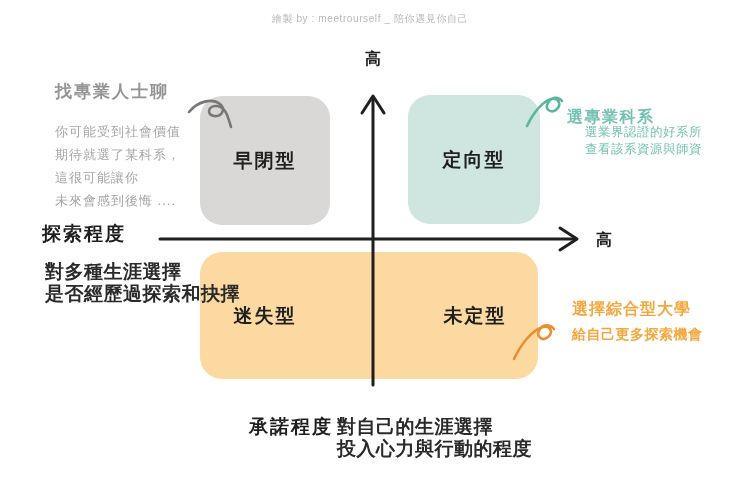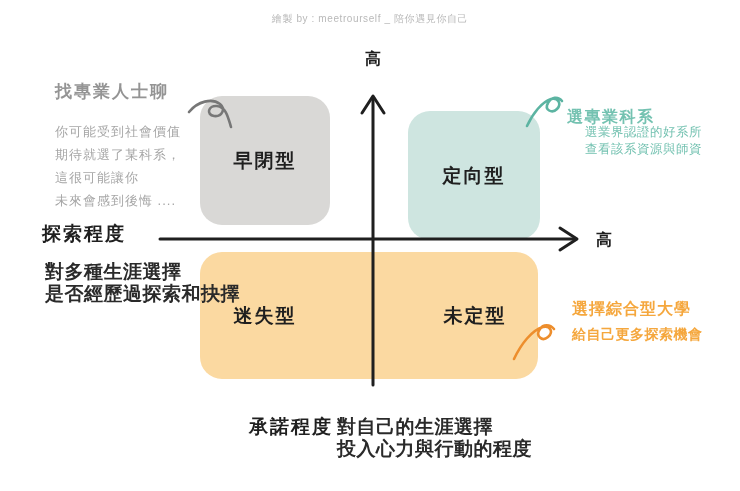--- a/index.html
+++ b/index.html
@@ -45,21 +45,21 @@
     font-size:13px;line-height:23px;
     letter-spacing:1px;
     color:var(--gray-body);
   }
   
   .box{
     border-radius:22px;
     display:flex;align-items:center;justify-content:center;
   }
   .box-gray{left:200px;top:96px;width:130px;height:129px;background:var(--gray-box);}
-  .box-teal{left:408px;top:111px;width:132px;height:129px;background:var(--teal-box);}
+  .box-teal{left:408px;top:95px;width:132px;height:129px;background:var(--teal-box);}
   .box-orange{left:200px;top:252px;width:338px;height:127px;background:var(--orange-box);}
   .q-label{
     font-size:19px;font-weight:bold;
     letter-spacing:2px;
     color:var(--ink);
     white-space:nowrap;
     text-align:center;
   }
   .q-label-in-orange{
     position:absolute;top:64px;

